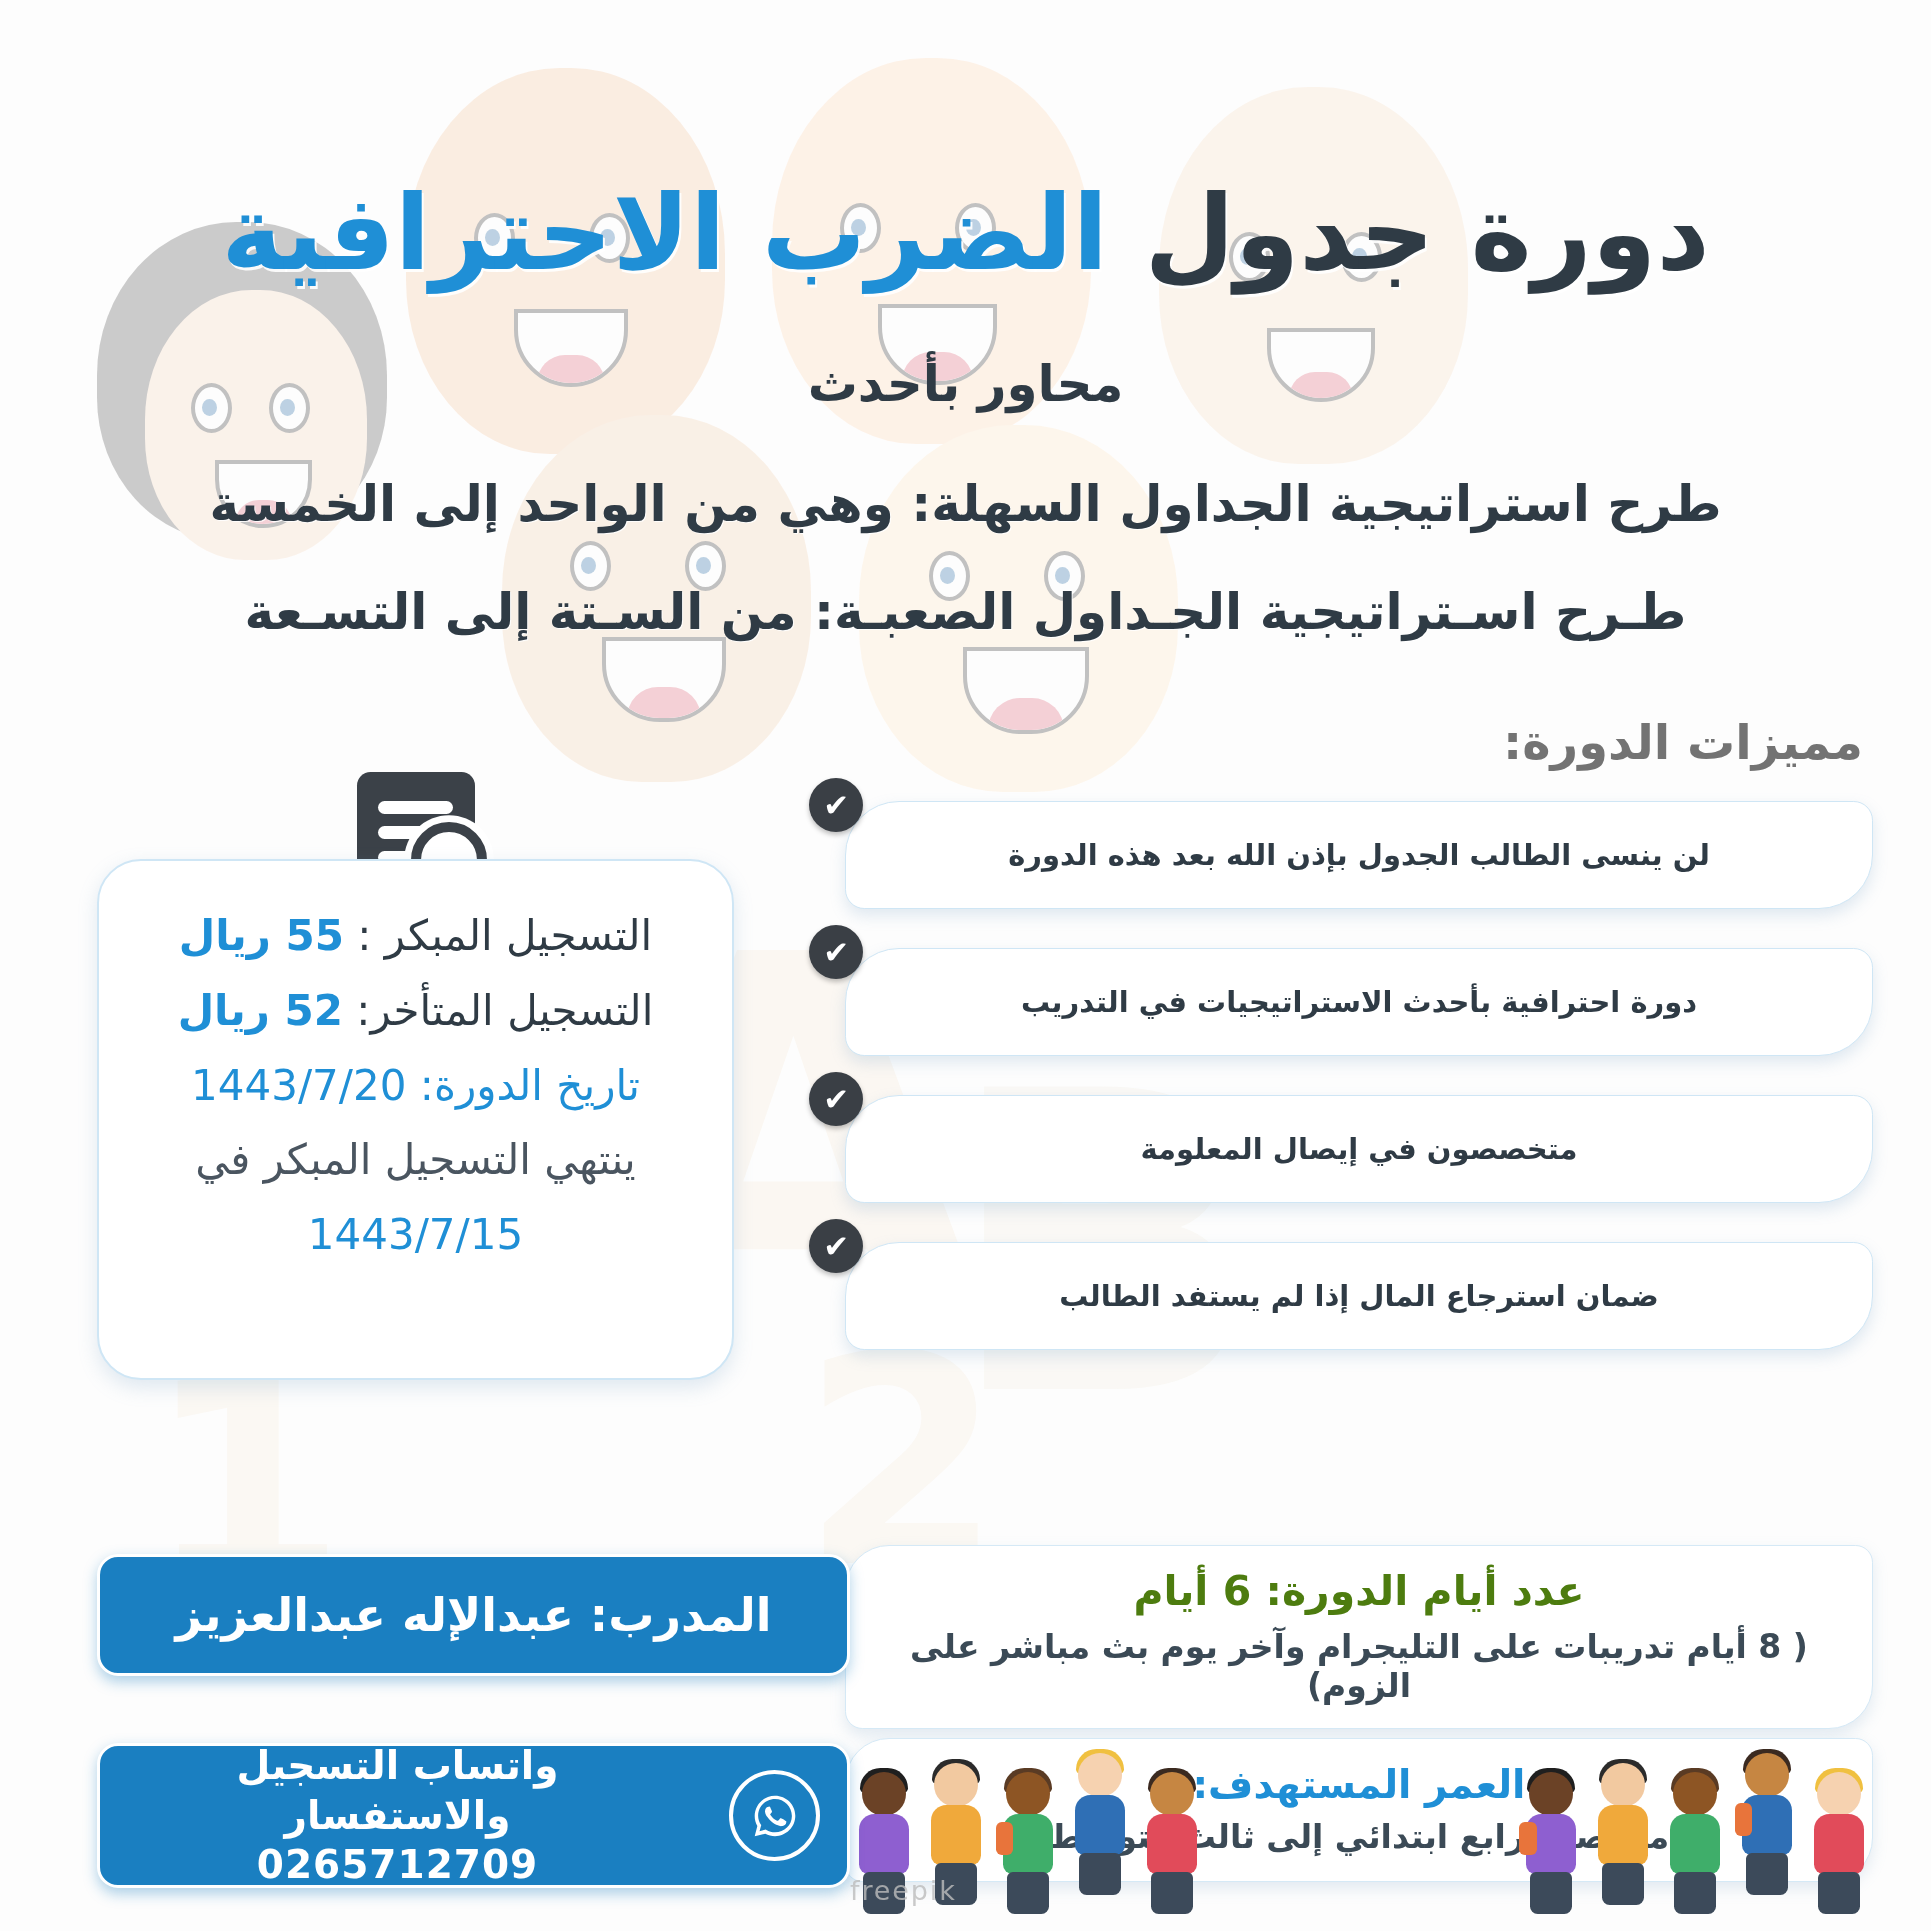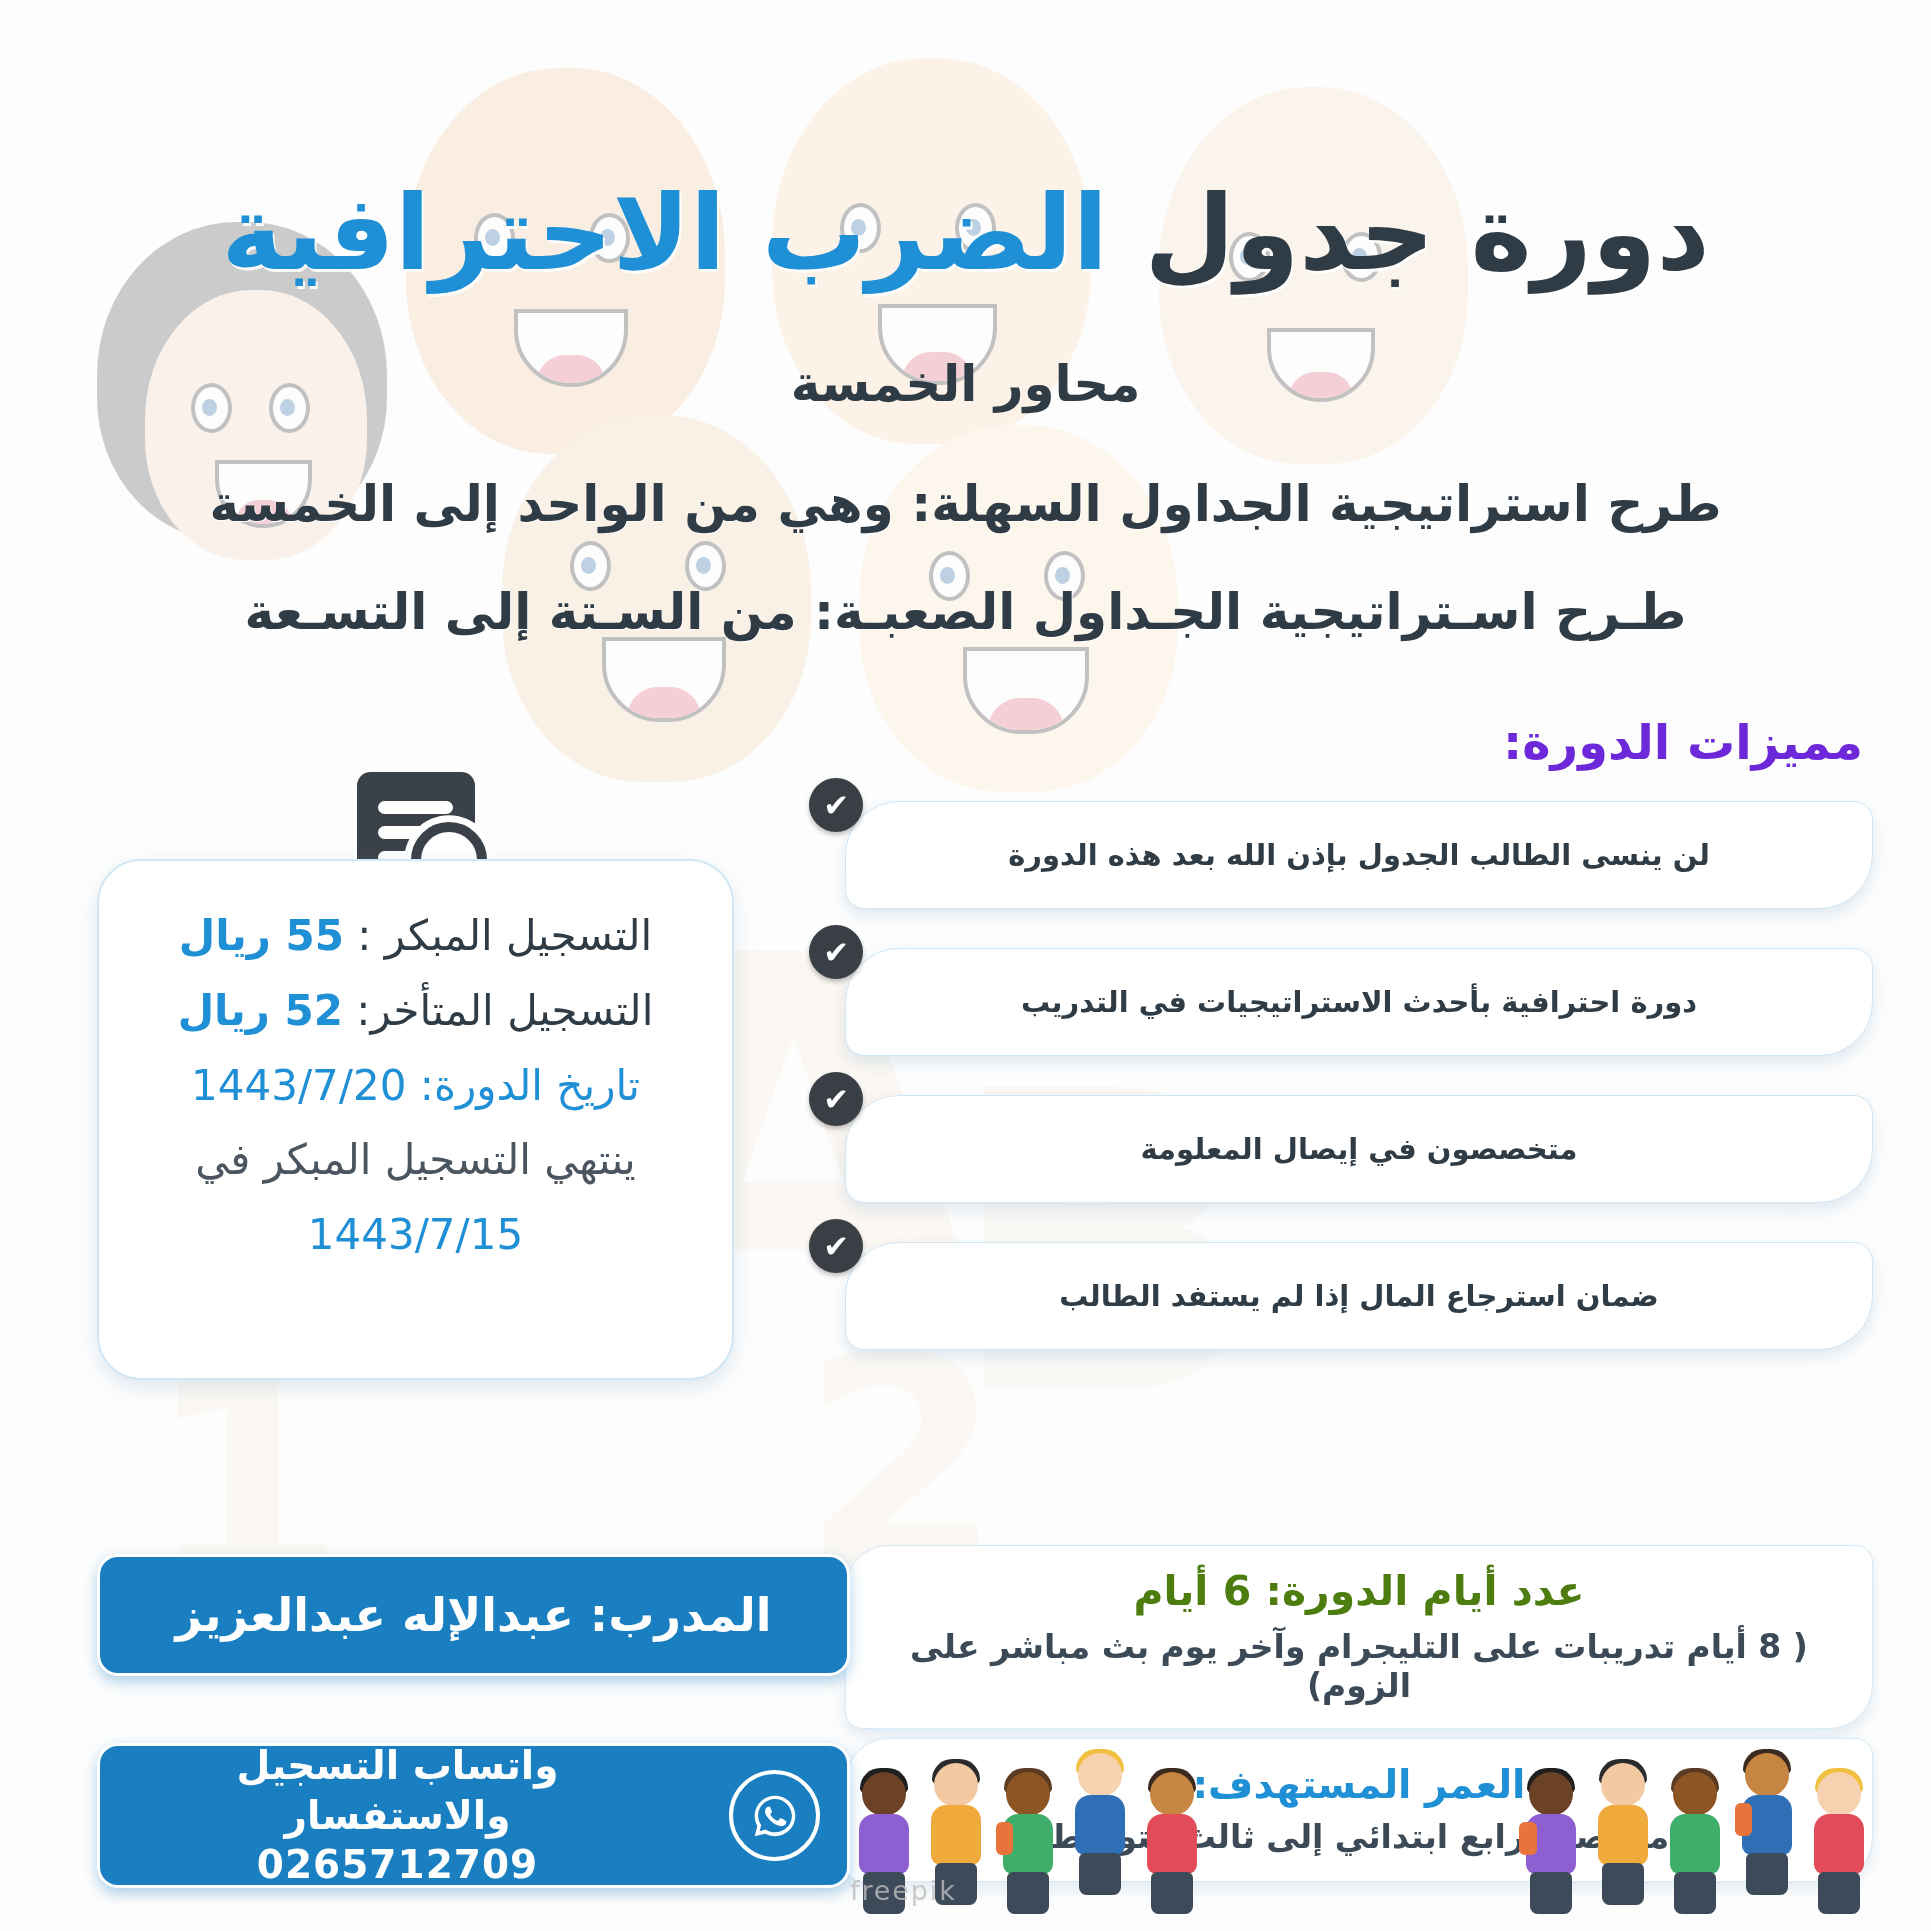--- a/index.html
+++ b/index.html
@@ -135,21 +135,21 @@
   }
   .axis-1 { top: 471px; }
   .axis-2 { top: 579px; letter-spacing: 1px; }
 
   .features-head {
     position: absolute;
     top: 714px;
     right: 68px;
     font-size: 48px;
     font-weight: bold;
-    color: #6d28d9;
+    color: #737373;
     direction: rtl;
   }
 
   
   .features {
     position: absolute;
     top: 801px;
     right: 58px;
     width: 1062px;
   }
@@ -481,21 +481,21 @@
     <div class="bg-letter" style="left:599px; top:850px; font-size:502px;">A</div>
     <div class="bg-letter" style="left:946px; top:1004px; font-size:415px; color:#e8e0c8;">B</div>
     <div class="bg-letter" style="left:145px; top:1313px; font-size:290px; color:#f0dcc0;">1</div>
     <div class="bg-letter" style="left:801px; top:1294px; font-size:290px; color:#f0dcc0;">2</div>
   </div>
 
   <h1 class="title">
     <span>دورة جدول </span><span class="accent">الضرب الاحترافية</span>
   </h1>
 
-  <div class="section-head axes-head">محاور الخمسة</div>
+  <div class="section-head axes-head">محاور بأحدث</div>
   <div class="axis-line axis-1">طرح استراتيجية الجداول السهلة: وهي من الواحد إلى الخمسة</div>
   <div class="axis-line axis-2">طـرح اسـتراتيجية الجـداول الصعبـة: من السـتة إلى التسـعة</div>
 
   <div class="features-head">مميزات الدورة:</div>
 
   <div class="features">
     <div class="feature-row">
       <div class="check-badge">✔</div>
       <div class="feature-pill">لن ينسى الطالب الجدول بإذن الله بعد هذه الدورة</div>
     </div>

